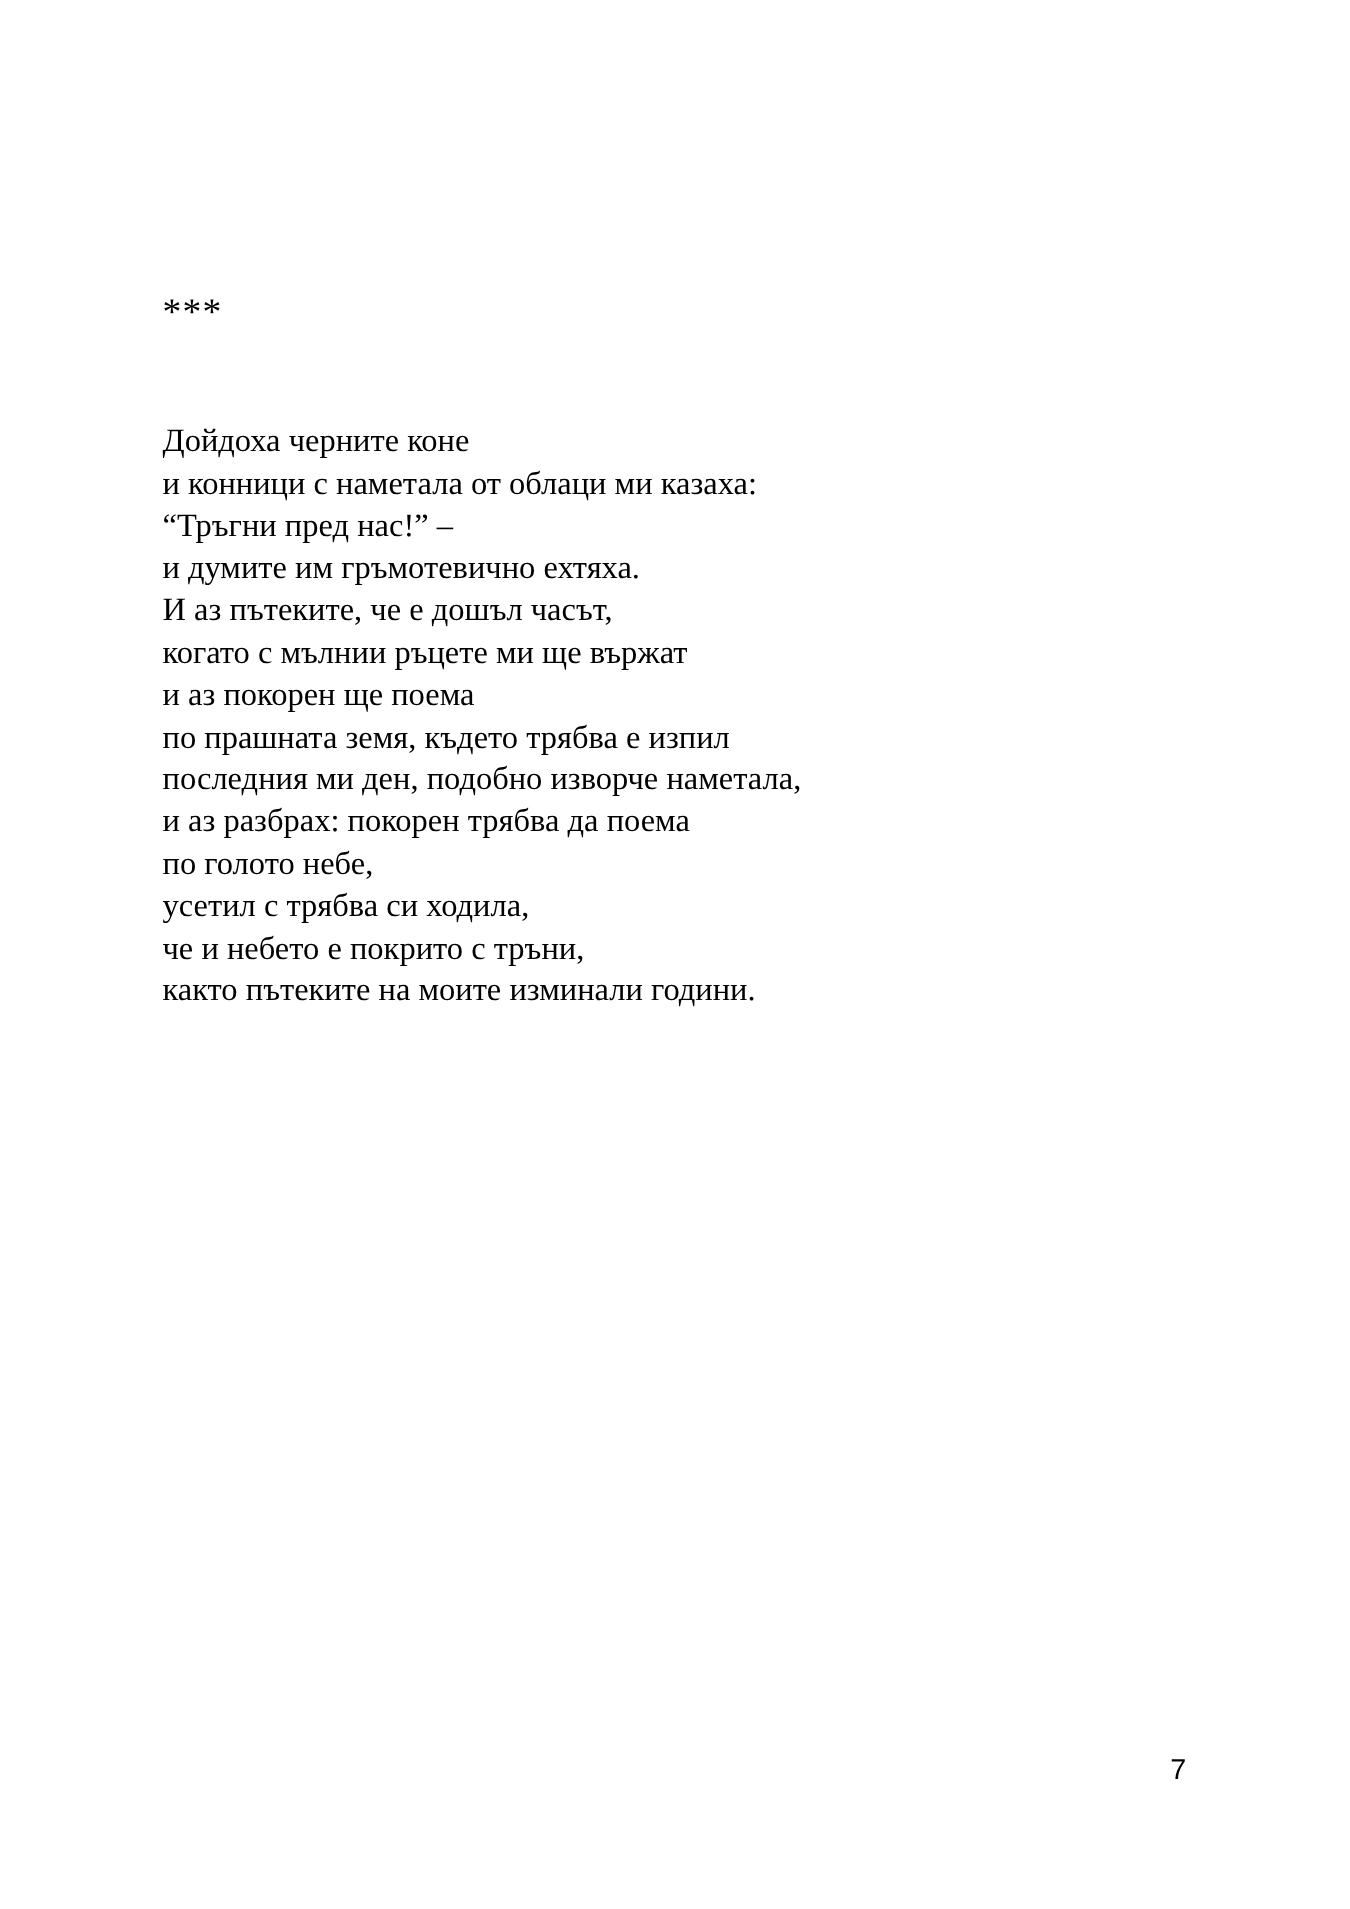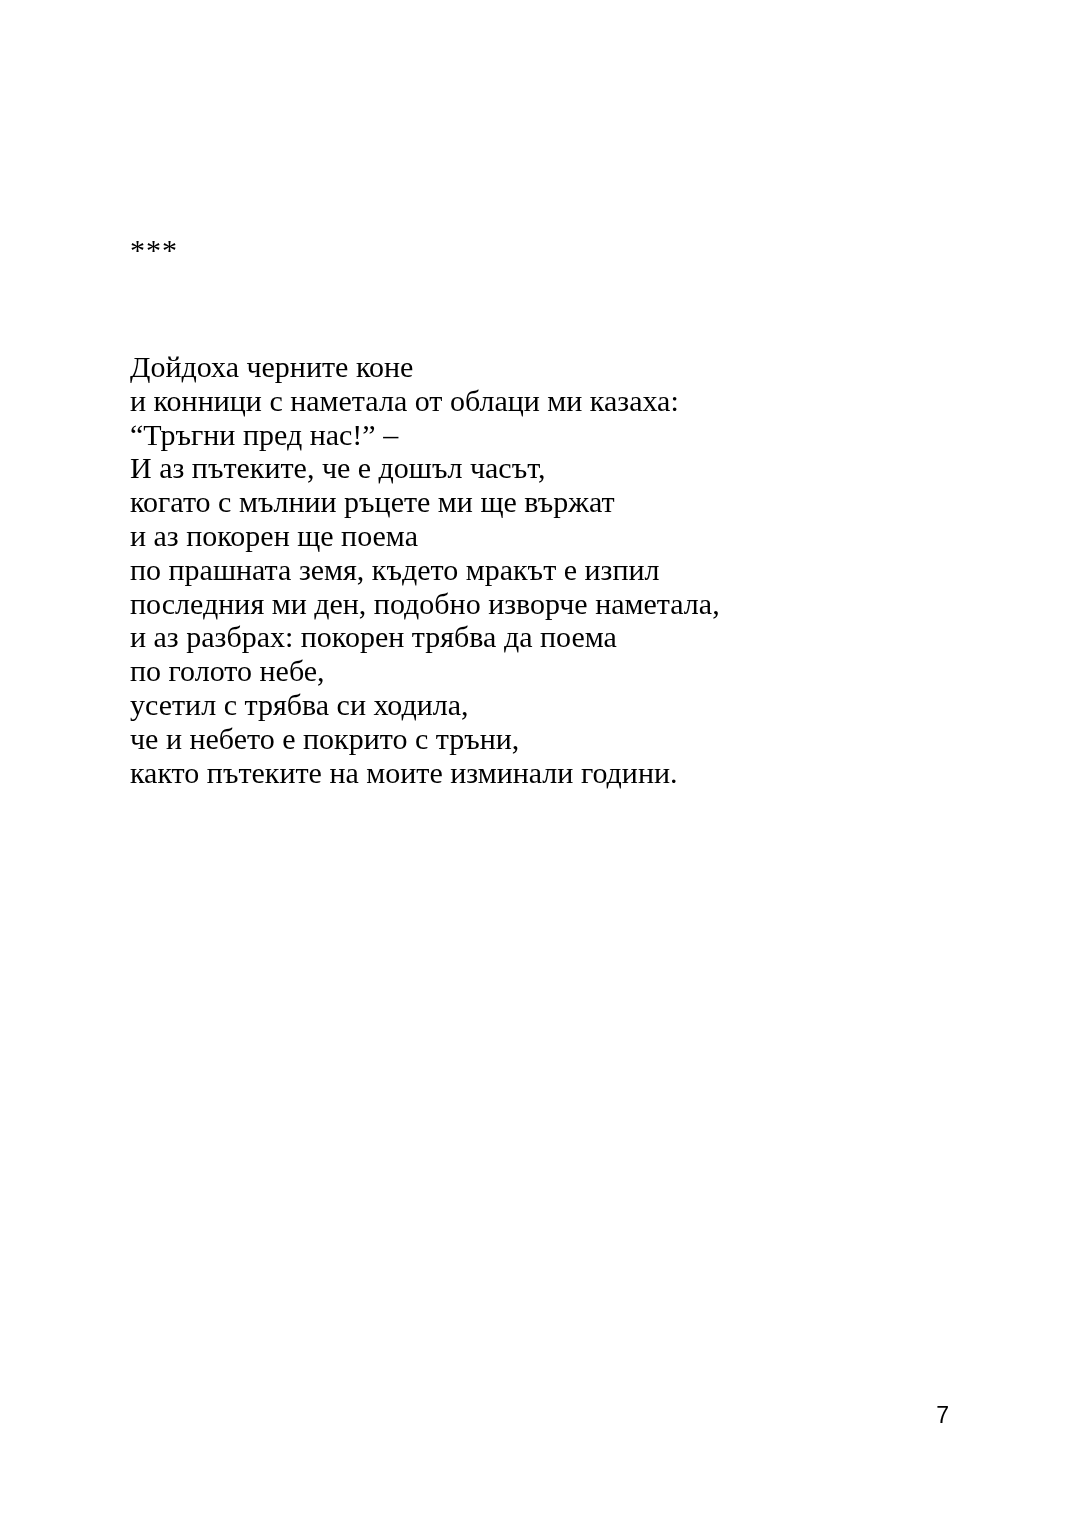--- a/index.html
+++ b/index.html
@@ -20,23 +20,23 @@
     position: absolute;
     left: 130px;
     top: 233px;
     font-size: 30px;
     line-height: 34px;
     letter-spacing: 1px;
   }
   .poem {
     position: absolute;
     left: 130px;
-    top: 350px;
+    top: 336px;
     width: 800px;
-    font-size: 30px;
+    font-size: 26px;
     line-height: 33.8px;
   }
   .poem .poem-line {
     white-space: pre;
   }
   .page-number {
     position: absolute;
     top: 1401px;
     right: 131px;
     font-family: "Liberation Sans", sans-serif;
@@ -48,24 +48,25 @@
 </head>
 <body>
 
 <div class="page">
   <div class="marker">***</div>
 
   <div class="poem">
       <div class="poem-line">Дойдоха черните коне</div>
       <div class="poem-line">и конници с наметала от облаци ми казаха:</div>
       <div class="poem-line">“Тръгни пред нас!” –</div>
+      <div class="poem-line">и думите им гръмотевично ехтяха.</div>
       <div class="poem-line">И аз пътеките, че е дошъл часът,</div>
       <div class="poem-line">когато с мълнии ръцете ми ще вържат</div>
       <div class="poem-line">и аз покорен ще поема</div>
-      <div class="poem-line">по прашната земя, където мракът е изпил</div>
+      <div class="poem-line">по прашната земя, където трябва е изпил</div>
       <div class="poem-line">последния ми ден, подобно изворче наметала,</div>
       <div class="poem-line">и аз разбрах: покорен трябва да поема</div>
       <div class="poem-line">по голото небе,</div>
       <div class="poem-line">усетил с трябва си ходила,</div>
       <div class="poem-line">че и небето е покрито с тръни,</div>
       <div class="poem-line">както пътеките на моите изминали години.</div>
     </div>
 
   <div class="page-number">7</div>
 </div>

